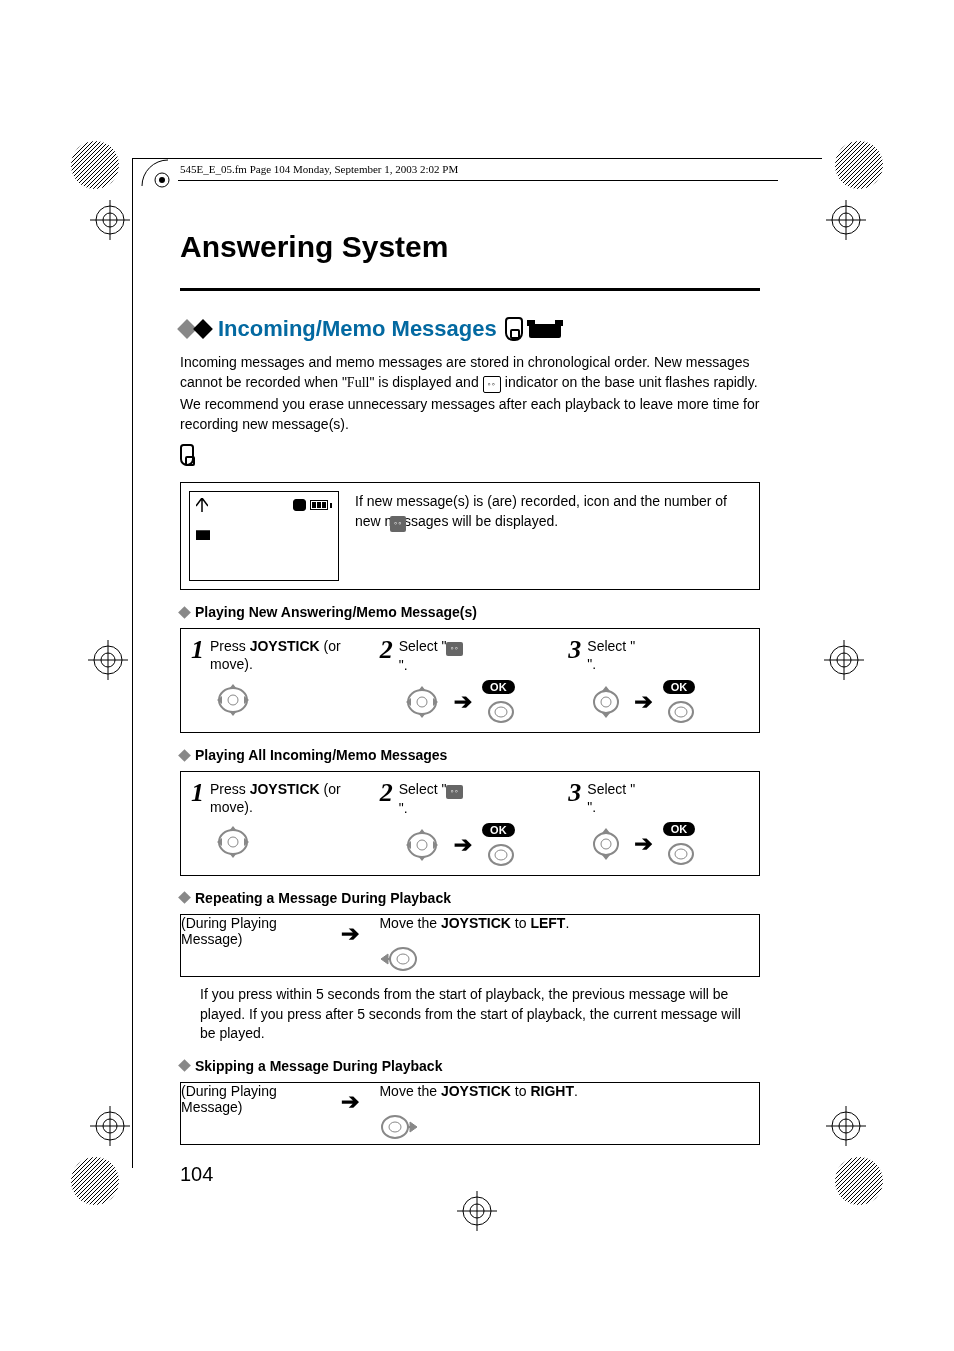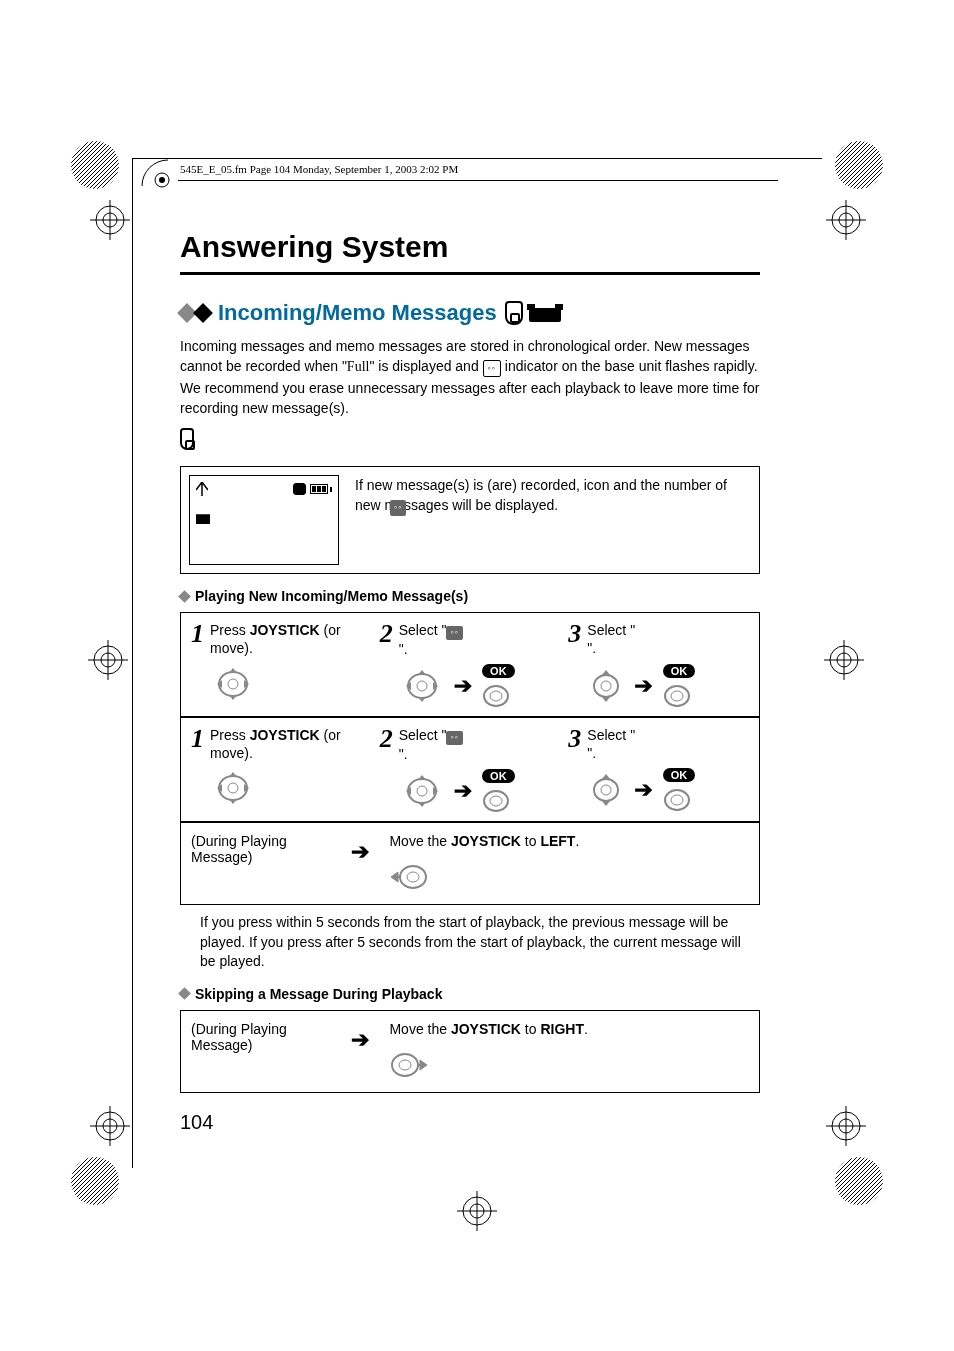--- a/index.html
+++ b/index.html
@@ -38,21 +38,21 @@
     left: 178px;
     top: 180px;
     width: 600px;
     height: 1px;
     background: #000;
   }
   h1.main-title {
     font-size: 30px;
     font-weight: bold;
     margin-top: 70px;
-    margin-bottom: 8px;
+    margin-bottom: 24px;
   }
   .thick-rule {
     width: 580px;
     height: 3px;
     background: #000;
     margin-bottom: 25px;
   }
   .section-row { display: flex; align-items: center; gap: 8px; margin-bottom: 10px; }
   h2.section-title {
     font-size: 22px;
@@ -145,28 +145,27 @@
     display:inline-block; width:18px; height:24px; border:2px solid #000;
     border-radius:4px 4px 8px 8px; position:relative;
   }
   .phone-handset-small::after {
     content:""; position:absolute; left:3px; top:10px; width:6px; height:6px;
     border:2px solid #000; border-radius:2px;
   }
   .during-box {
     border:1px solid #000;
     display:flex;
-    padding:10px;
     gap:20px;
     align-items:flex-start;
   }
   .during-left { font-size:14px; width:140px; }
   .during-arrow { font-size:22px; font-weight:bold; margin-top:6px; }
   .during-right { flex:1; font-size:14px; }
-  .ok-col { display:flex; flex-direction:column; align-items:flex-start; gap:6px; }
+  .ok-col { display:flex; flex-direction:column; align-items:flex-end; gap:6px; }
   .icon-tape-small {
     display:inline-block;
     border:1px solid #000;
     border-radius:2px;
     padding:1px 4px;
     font-size:9px;
     letter-spacing:1px;
   }
   .icon-tape-inverse {
     display:inline-block;
@@ -326,21 +325,21 @@
       </div>
     </div>
     <div class="body-text" style="flex:1; margin:0;">
       <span>If new message(s) is (are) recorded,       icon and the number of new messages will be displayed.</span>
       <span class="icon-tape-inverse" style="position:relative; left:-172px;">◦◦</span>
     </div>
   </div>
 
   <div class="subhead">
     <span class="sub-diamond"></span>
-    <span>Playing New Incoming/Memo Message(s)</span>
+    <span>Playing New Answering/Memo Message(s)</span>
   </div>
   <div class="step-row">
     <div class="step">
       <div class="step-top">
         <span class="step-num">1</span>
         <span class="step-text"><span>Press </span><b>JOYSTICK</b><span> (or move).</span></span>
       </div>
       <div class="step-action">
         <svg width="44" height="40">
             <ellipse cx="22" cy="20" rx="14" ry="12" fill="none" stroke="#888" stroke-width="2"></ellipse>
@@ -386,20 +385,24 @@
           <span class="ok-pill">OK</span>
           <svg width="28" height="24">
               <ellipse cx="14" cy="12" rx="12" ry="10" fill="none" stroke="#888" stroke-width="2"></ellipse>
               <ellipse cx="14" cy="12" rx="6" ry="5" fill="none" stroke="#888"></ellipse>
             </svg>
         </span>
       </div>
     </div>
   </div>
 
+  <div class="subhead">
+    <span class="sub-diamond"></span>
+    <span>Playing All Incoming/Memo Messages</span>
+  </div>
   <div class="step-row">
     <div class="step">
       <div class="step-top">
         <span class="step-num">1</span>
         <span class="step-text"><span>Press </span><b>JOYSTICK</b><span> (or move).</span></span>
       </div>
       <div class="step-action">
         <svg width="44" height="40">
             <ellipse cx="22" cy="20" rx="14" ry="12" fill="none" stroke="#888" stroke-width="2"></ellipse>
             <circle cx="22" cy="20" r="5" fill="none" stroke="#888"></circle>
@@ -444,20 +447,24 @@
           <span class="ok-pill">OK</span>
           <svg width="28" height="24">
               <ellipse cx="14" cy="12" rx="12" ry="10" fill="none" stroke="#888" stroke-width="2"></ellipse>
               <ellipse cx="14" cy="12" rx="6" ry="5" fill="none" stroke="#888"></ellipse>
             </svg>
         </span>
       </div>
     </div>
   </div>
 
+  <div class="subhead">
+    <span class="sub-diamond"></span>
+    <span>Repeating a Message During Playback</span>
+  </div>
   <div class="during-box">
     <div class="during-left">(During Playing Message)</div>
     <div class="during-arrow">➔</div>
     <div class="during-right">
       <div><span>Move the </span><b>JOYSTICK</b><span> to </span><b>LEFT</b><span>.</span></div>
       <div style="margin-top:14px;">
         <svg width="40" height="28">
             <ellipse cx="24" cy="14" rx="13" ry="11" fill="none" stroke="#888" stroke-width="2"></ellipse>
             <ellipse cx="24" cy="14" rx="6" ry="5" fill="none" stroke="#888"></ellipse>
             <path d="M2 14 l7 -5 v10 z" fill="#888" stroke="#888"></path>

